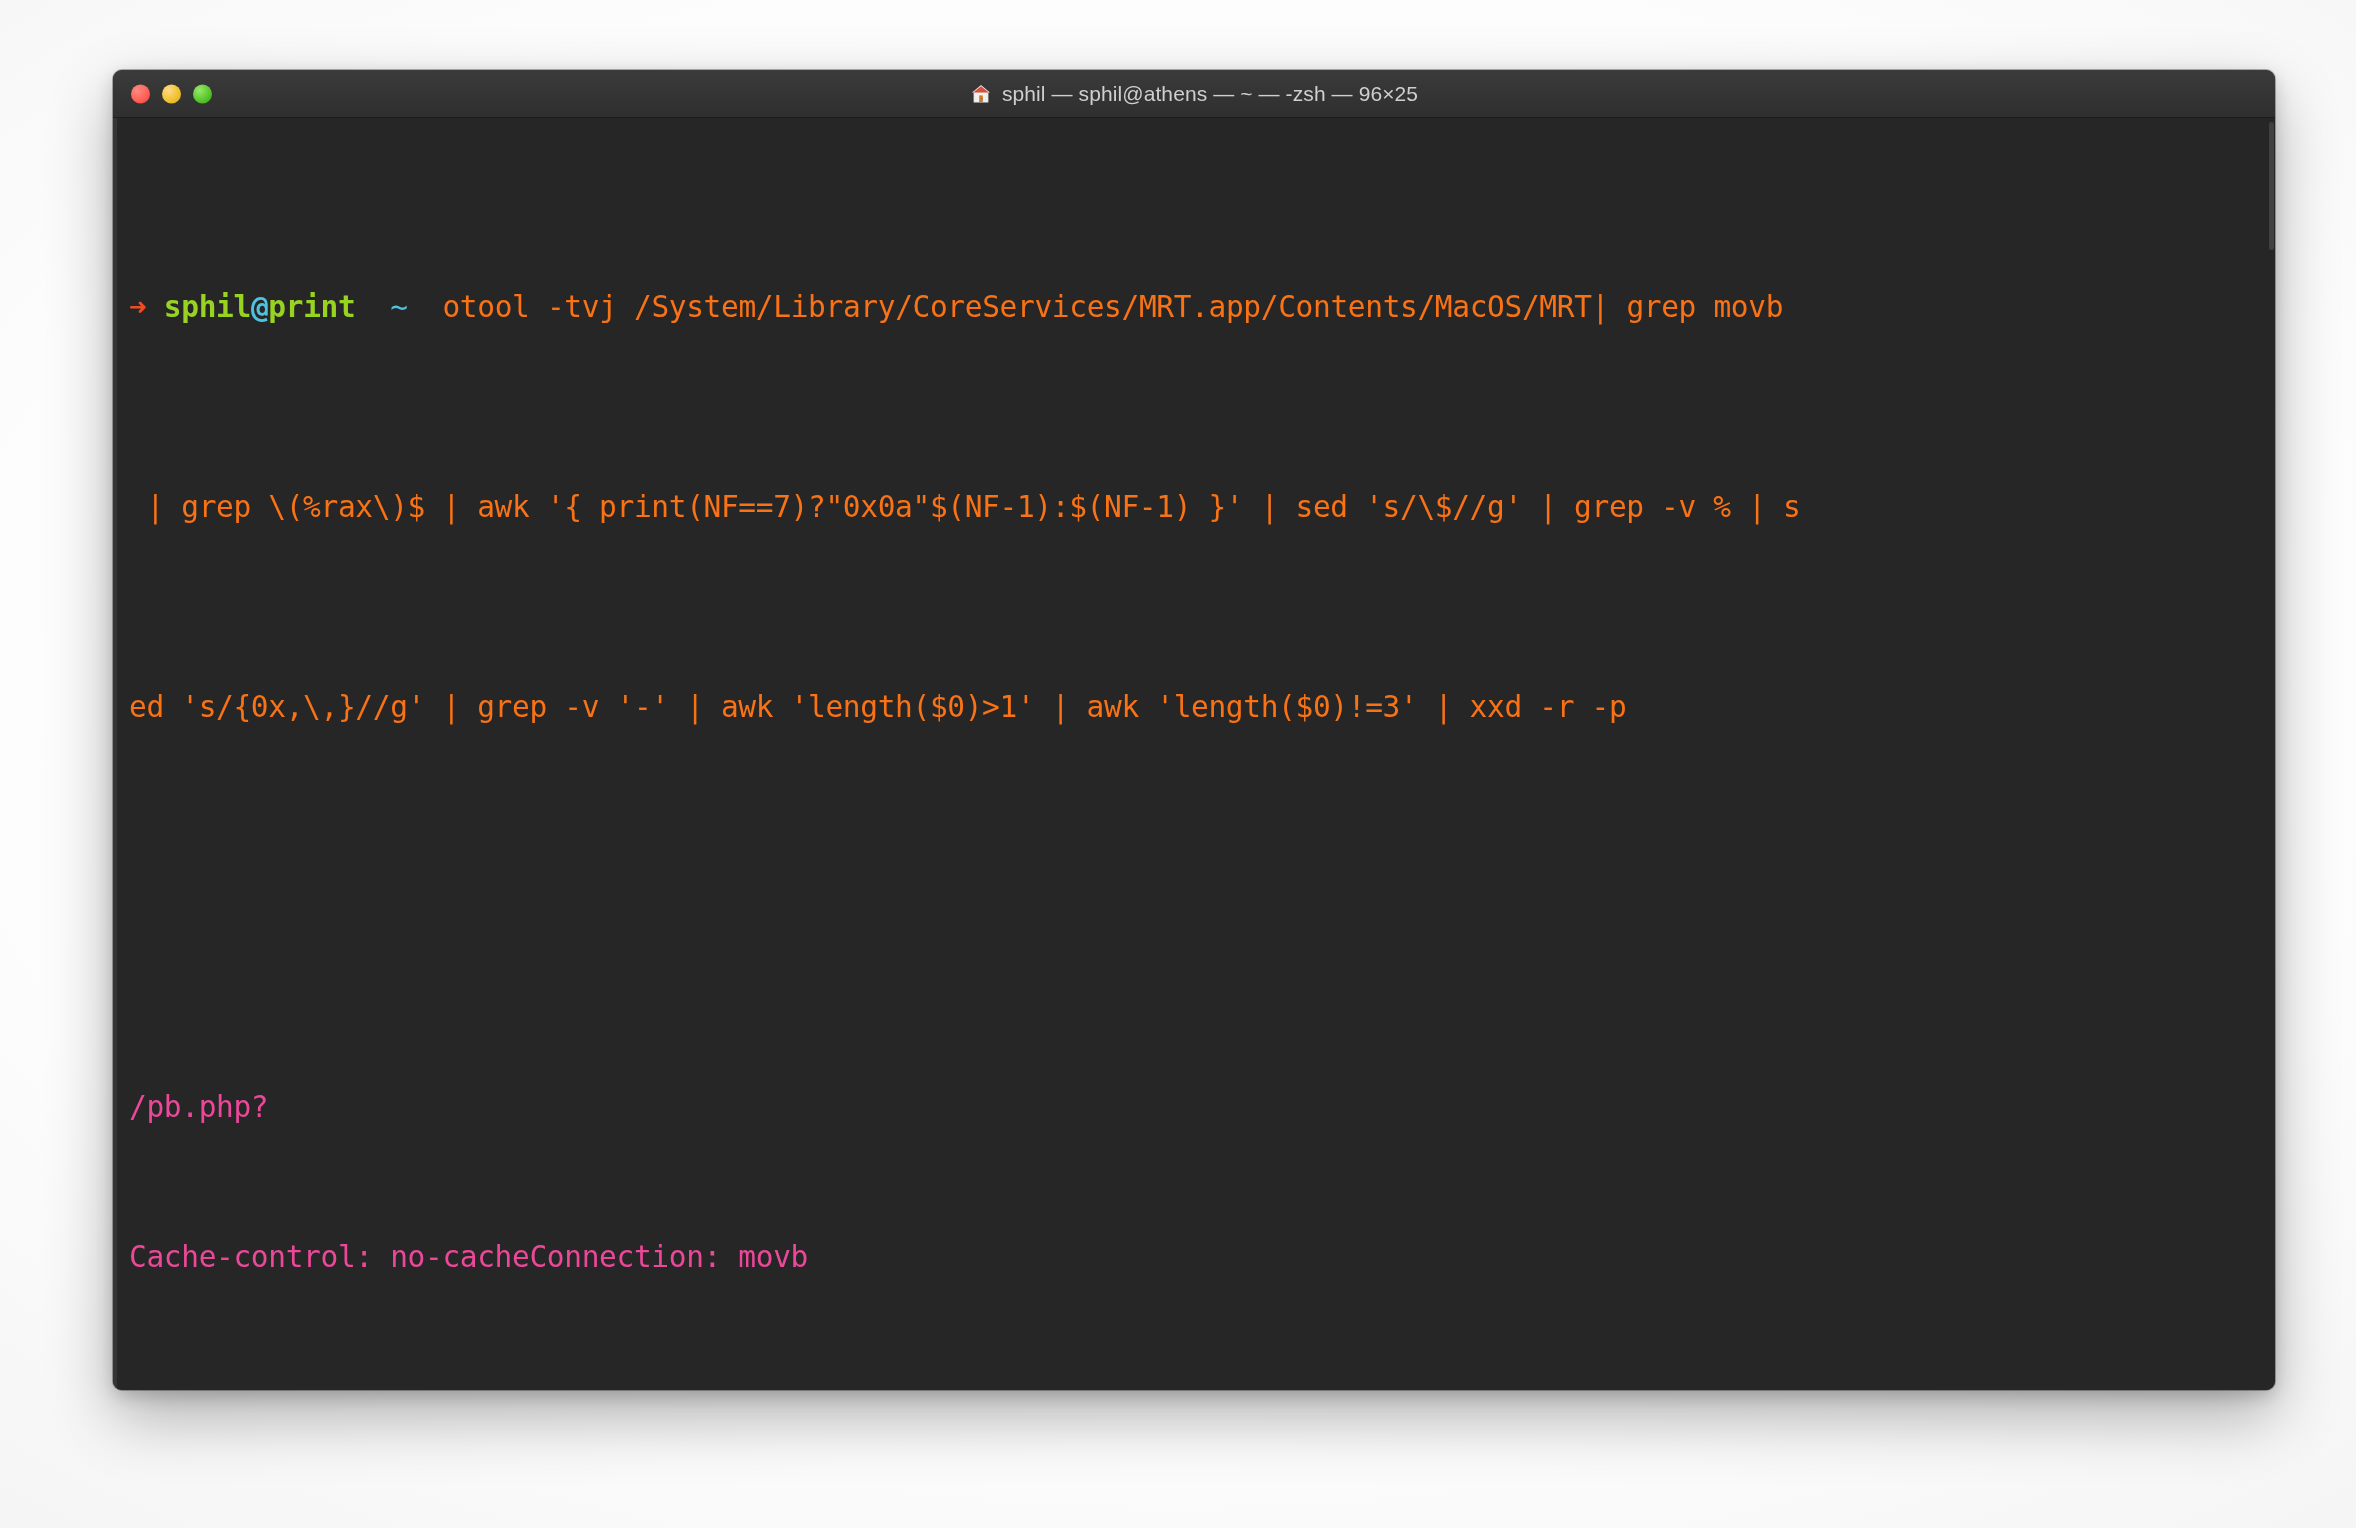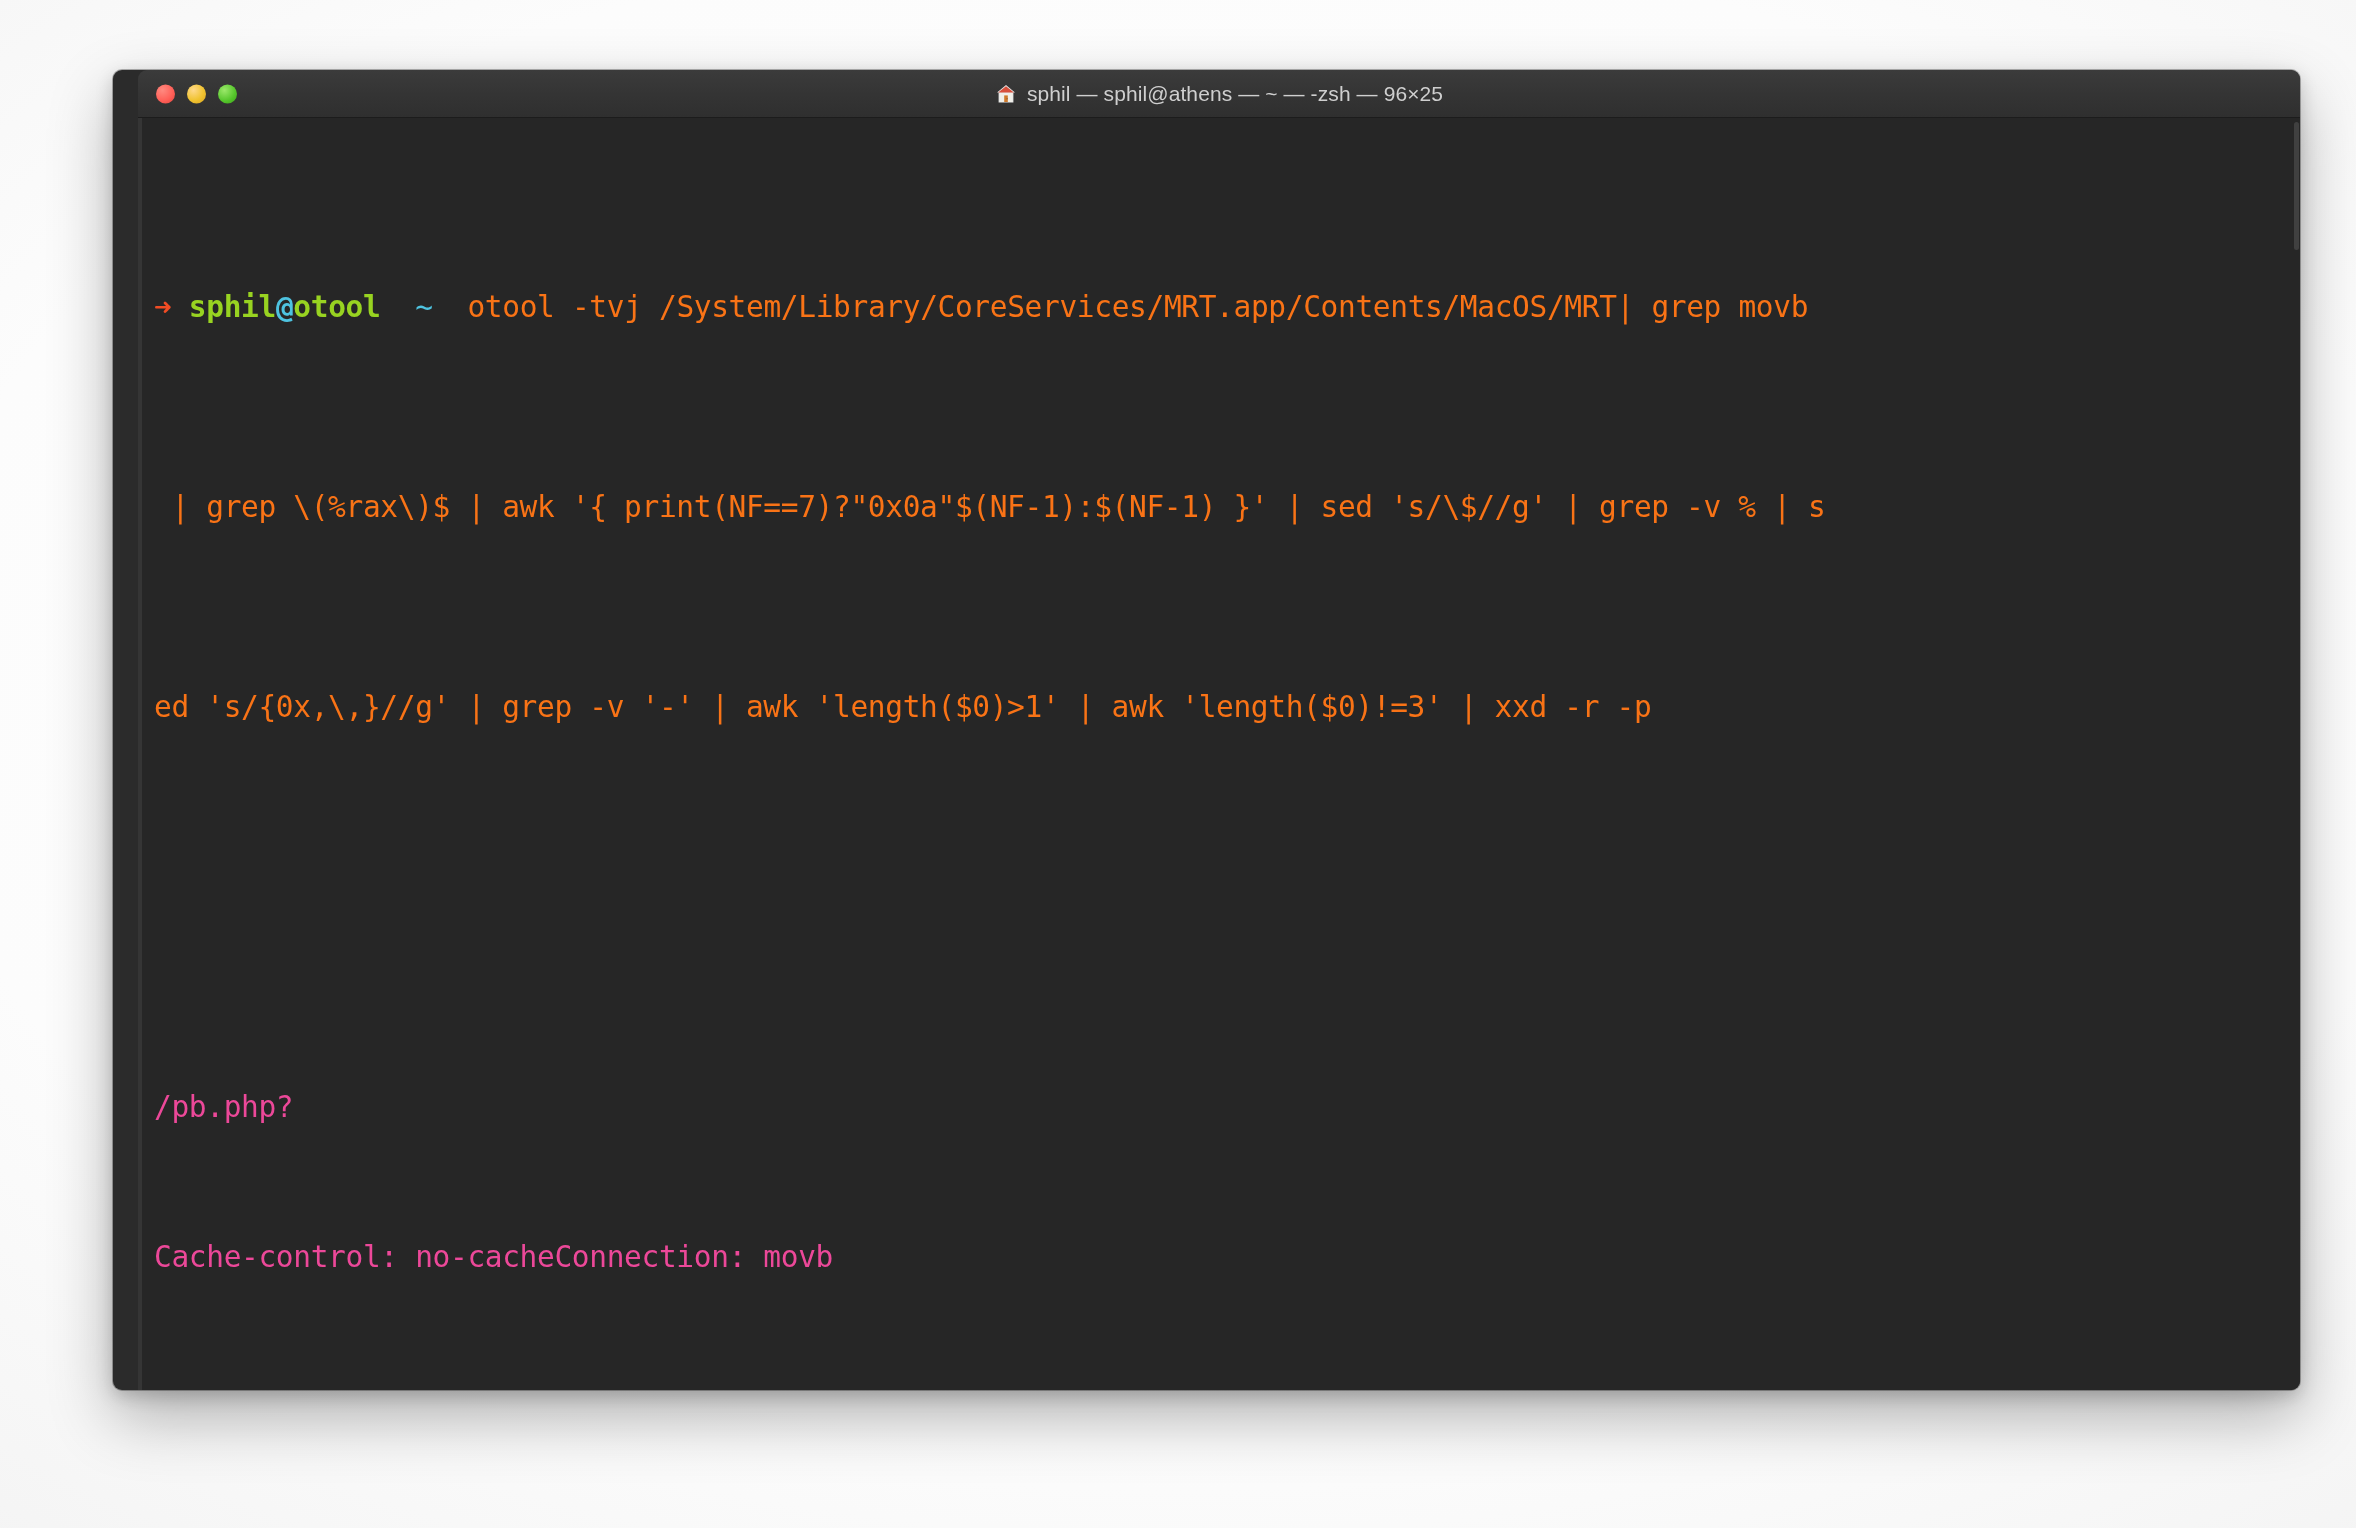--- a/index.html
+++ b/index.html
@@ -31,21 +31,20 @@
     height: 1320px;
     border-radius: 9px;
     background: #2b2b2b;
     box-shadow:
       0 0 0 1px rgba(0,0,0,0.28),
       0 26px 64px rgba(0,0,0,0.30),
       0 6px 18px rgba(0,0,0,0.18);
     overflow: hidden;
     display: flex;
     flex-direction: column;
-    padding-left: 25px;
   }
 
   
   .titlebar {
     position: relative;
     height: 47px;
     flex: 0 0 47px;
     background: linear-gradient(180deg, #3b3b3b 0%, #343434 52%, #2f2f2f 100%);
     border-bottom: 1px solid #1c1c1c;
     border-top-left-radius: 9px;
@@ -185,21 +184,21 @@
         <span class="title-text">sphil — sphil@athens — ~ — -zsh — 96×25</span>
       </div>
     </div>
 
     <div class="term-body">
 
       <span class="gutter-line"></span>
 
       <div class="term-text">
 
-        <span class="line"><span class="arrow">➜</span><span class="cmd"> </span><span class="userhost">sphil</span><span class="at">@</span><span class="userhost">otool</span><span class="cmd">  </span><span class="cwd">~</span><span class="cmd">  otool -tvj /System/Library/CoreServices/MRT.app/Contents/MacOS/MRT| grep movb</span></span>
+        <span class="line"><span class="arrow">➜</span><span class="cmd"> </span><span class="userhost">sphil</span><span class="at">@</span><span class="userhost">print</span><span class="cmd">  </span><span class="cwd">~</span><span class="cmd">  otool -tvj /System/Library/CoreServices/MRT.app/Contents/MacOS/MRT| grep movb</span></span>
 
         <span class="line"><span class="cmd"> | grep \(%rax\)$ | awk '{ print(NF==7)?"0x0a"$(NF-1):$(NF-1) }' | sed 's/\$//g' | grep -v % | s</span></span>
 
         <span class="line"><span class="cmd">ed 's/{0x,\,}//g' | grep -v '-' | awk 'length($0)&gt;1' | awk 'length($0)!=3' | xxd -r -p</span></span>
 
         <span class="blank"> </span>
 
         <span class="line"><span class="out">/pb.php?</span></span>
         <span class="line"><span class="out">Cache-control: no-cacheConnection: movb</span></span>
         <span class="line"></span>

